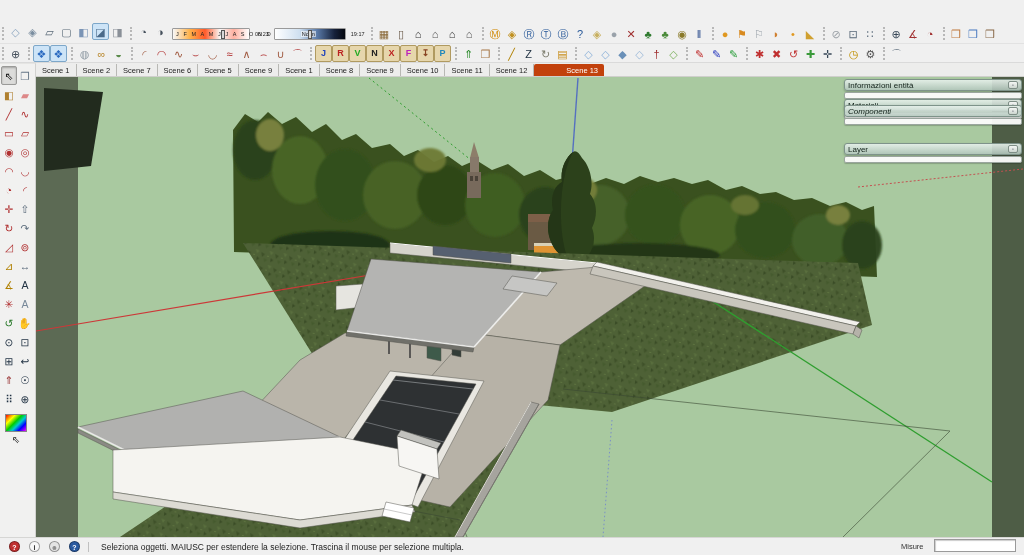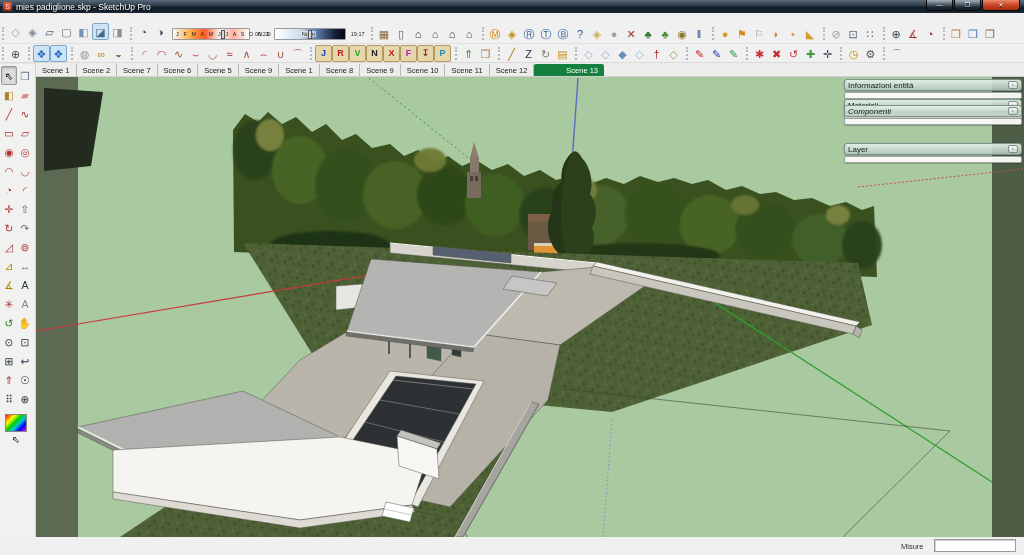--- a/index.html
+++ b/index.html
@@ -39,21 +39,21 @@
   #month-letters { position:absolute; left:3px; top:2px; font-size:5.5px; letter-spacing:1.6px; color:#222; white-space:nowrap; }
   #time-slider { width:72px; background:linear-gradient(90deg,#ffffff,#cfe0f0 35%,#5a7aa8 60%,#16213a 85%,#05080f); }
   #noon-label { position:absolute; left:26px; top:2px; font-size:5.5px; color:#111; background:rgba(255,255,255,.55); padding:0 1px; }
   .slider-handle { position:absolute; top:1px; width:4px; height:9px; background:#d8d8d8; border:1px solid #555; }
   .tb-time-label { font-size:5.5px; color:#222; margin:0 2px; white-space:nowrap; }
 
   
   #scenetabs { position:absolute; left:36px; top:63px; width:988px; height:14px; background:#ededec;
     border-bottom:1px solid #cfcfcc; display:flex; align-items:flex-end; }
   .scenetab { font-size:7.5px; color:#222; padding:2px 6px 1px 6px; border-right:1px solid #b8b8b4; white-space:nowrap; }
-  .scenetab.active { background:#15803d; color:#fff; border-right:none; border-radius:2px 2px 0 0;padding-left:32px; }
+  .scenetab.active { background:#c2410c; color:#fff; border-right:none; border-radius:2px 2px 0 0;padding-left:32px; }
 
   
   #palette { position:absolute; left:0; top:63px; width:36px; height:474px; background:#f1f1f0;
     border-right:1px solid #d2d2d0; border-top:1px solid #e5e5e3; }
   #palette-grid { display:flex; flex-wrap:wrap; width:36px; padding-left:1px; padding-top:2px; }
   .ptool { width:16px; height:19px; line-height:18px; text-align:center; font-size:10.5px; border:1px solid transparent; border-radius:2px; }
   .ptool.pressed { background:#dcdcda; border-color:#9a9a98; box-shadow:inset 0 1px 2px rgba(0,0,0,.25); }
   #color-swatch { width:22px; height:18px; margin:6px 0 2px 5px; border:1px solid #888;
     background:linear-gradient(135deg,#f00,#ff0 25%,#0c0 45%,#0cc 60%,#00f 78%,#f0f); }
   #cursor-tool { display:block; width:16px; margin-left:8px; text-align:center; font-size:10px; color:#222; }
@@ -86,29 +86,20 @@
 
   
   #watermark { position:absolute; left:824px; top:528px; z-index:60; font-size:15.5px; font-weight:bold; color:#a8aea8;
     text-shadow:0 0 2px #fff, 0 0 3px #fff, 1px 1px 0 #fff; letter-spacing:.2px; white-space:nowrap; opacity:.95; }
 </style>
 </head>
 <body>
 
 <div id="app">
 
-  <div id="titlebar">
-    <div id="su-logo">S</div>
-    <div id="title-text">mies padiglione.skp - SketchUp Pro</div>
-    <div id="win-controls">
-        <div class="winbtn">—</div>
-        <div class="winbtn">❐</div>
-        <div class="winbtn close">✕</div>
-      </div>
-  </div>
 
 
   <div id="toolbar1" class="toolbar">
     <div class="tbgroup">
       <div class="grip"></div>
       <span id="styles-icons"><span class="tbtn" style="color: rgb(140, 166, 192);">◇</span><span class="tbtn" style="color: rgb(123, 142, 160);">◈</span><span class="tbtn" style="color: rgb(90, 106, 120);">▱</span><span class="tbtn" style="color: rgb(90, 106, 120);">▢</span><span class="tbtn" style="color: rgb(123, 148, 181);">◧</span><span class="tbtn pressed" style="color: rgb(74, 106, 138);">◪</span><span class="tbtn" style="color: rgb(138, 144, 152);">◨</span></span>
     </div>
     <div class="tbgroup">
       <div class="grip"></div>
       <span id="shadow-icons"><span class="tbtn" style="color: rgb(69, 80, 92);">◔</span><span class="tbtn" style="color: rgb(69, 80, 92);">◑</span></span>
@@ -495,17 +486,27 @@
       </div>
       <div class="panel" style="top: 143px;">
         <div class="panel-header">
           <span class="panel-title">Layer</span>
           <span class="panel-btn">▫</span>
         </div>
         <div class="panel-body"></div>
       </div>
     </div>
 
+  <div id="statusbar">
+    <span id="status-icons" style="display:flex;align-items:center">
+        <span class="sicon" style="background: rgb(192, 48, 48); color: rgb(255, 255, 255);">?</span>
+        <span class="sicon" style="background: rgb(248, 248, 248); color: rgb(51, 51, 51);">i</span>
+        <span class="sicon" style="background: rgb(228, 228, 228); color: rgb(138, 138, 138);">☻</span>
+        <span class="sicon" style="background: rgb(42, 90, 160); color: rgb(255, 255, 255);">?</span>
+      </span>
+    <div class="sdivider"></div>
+    <div id="status-message">Seleziona oggetti. MAIUSC per estendere la selezione. Trascina il mouse per selezione multipla.</div>
+  </div>
   <div id="measure-label">Misure</div>
   <div id="measure-box"></div>
 
 
 </div>
 
 </body></html>

